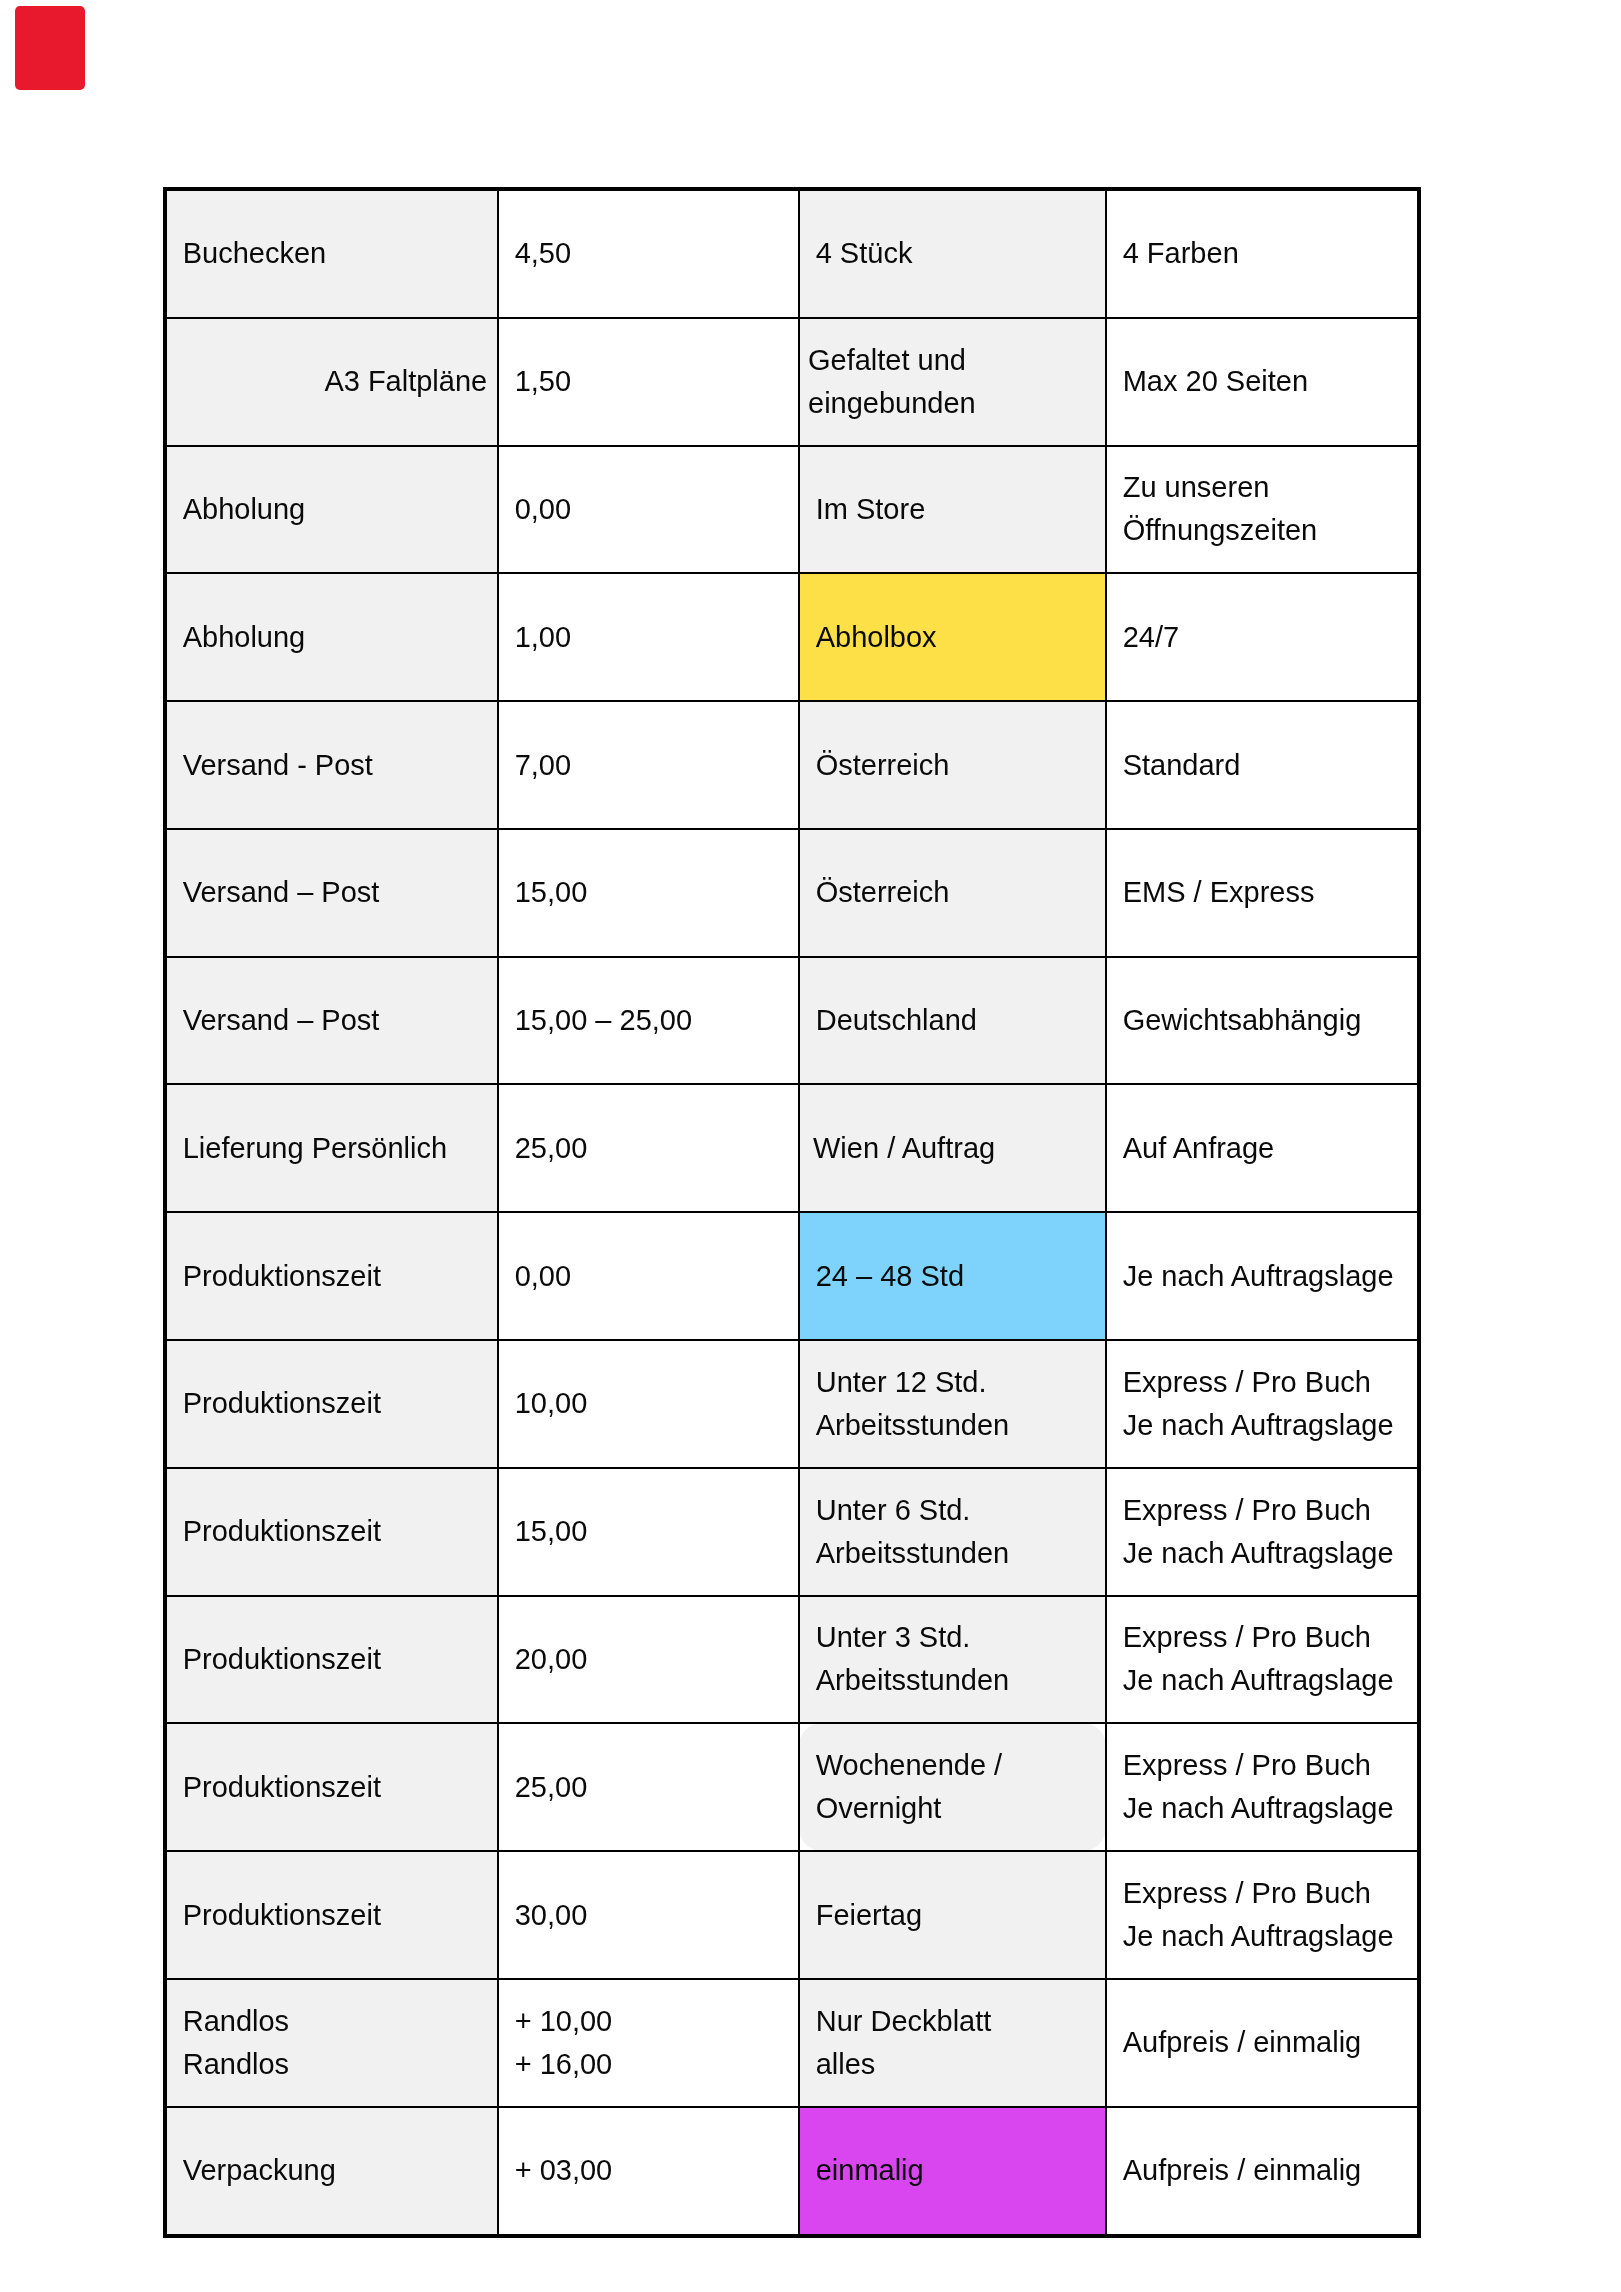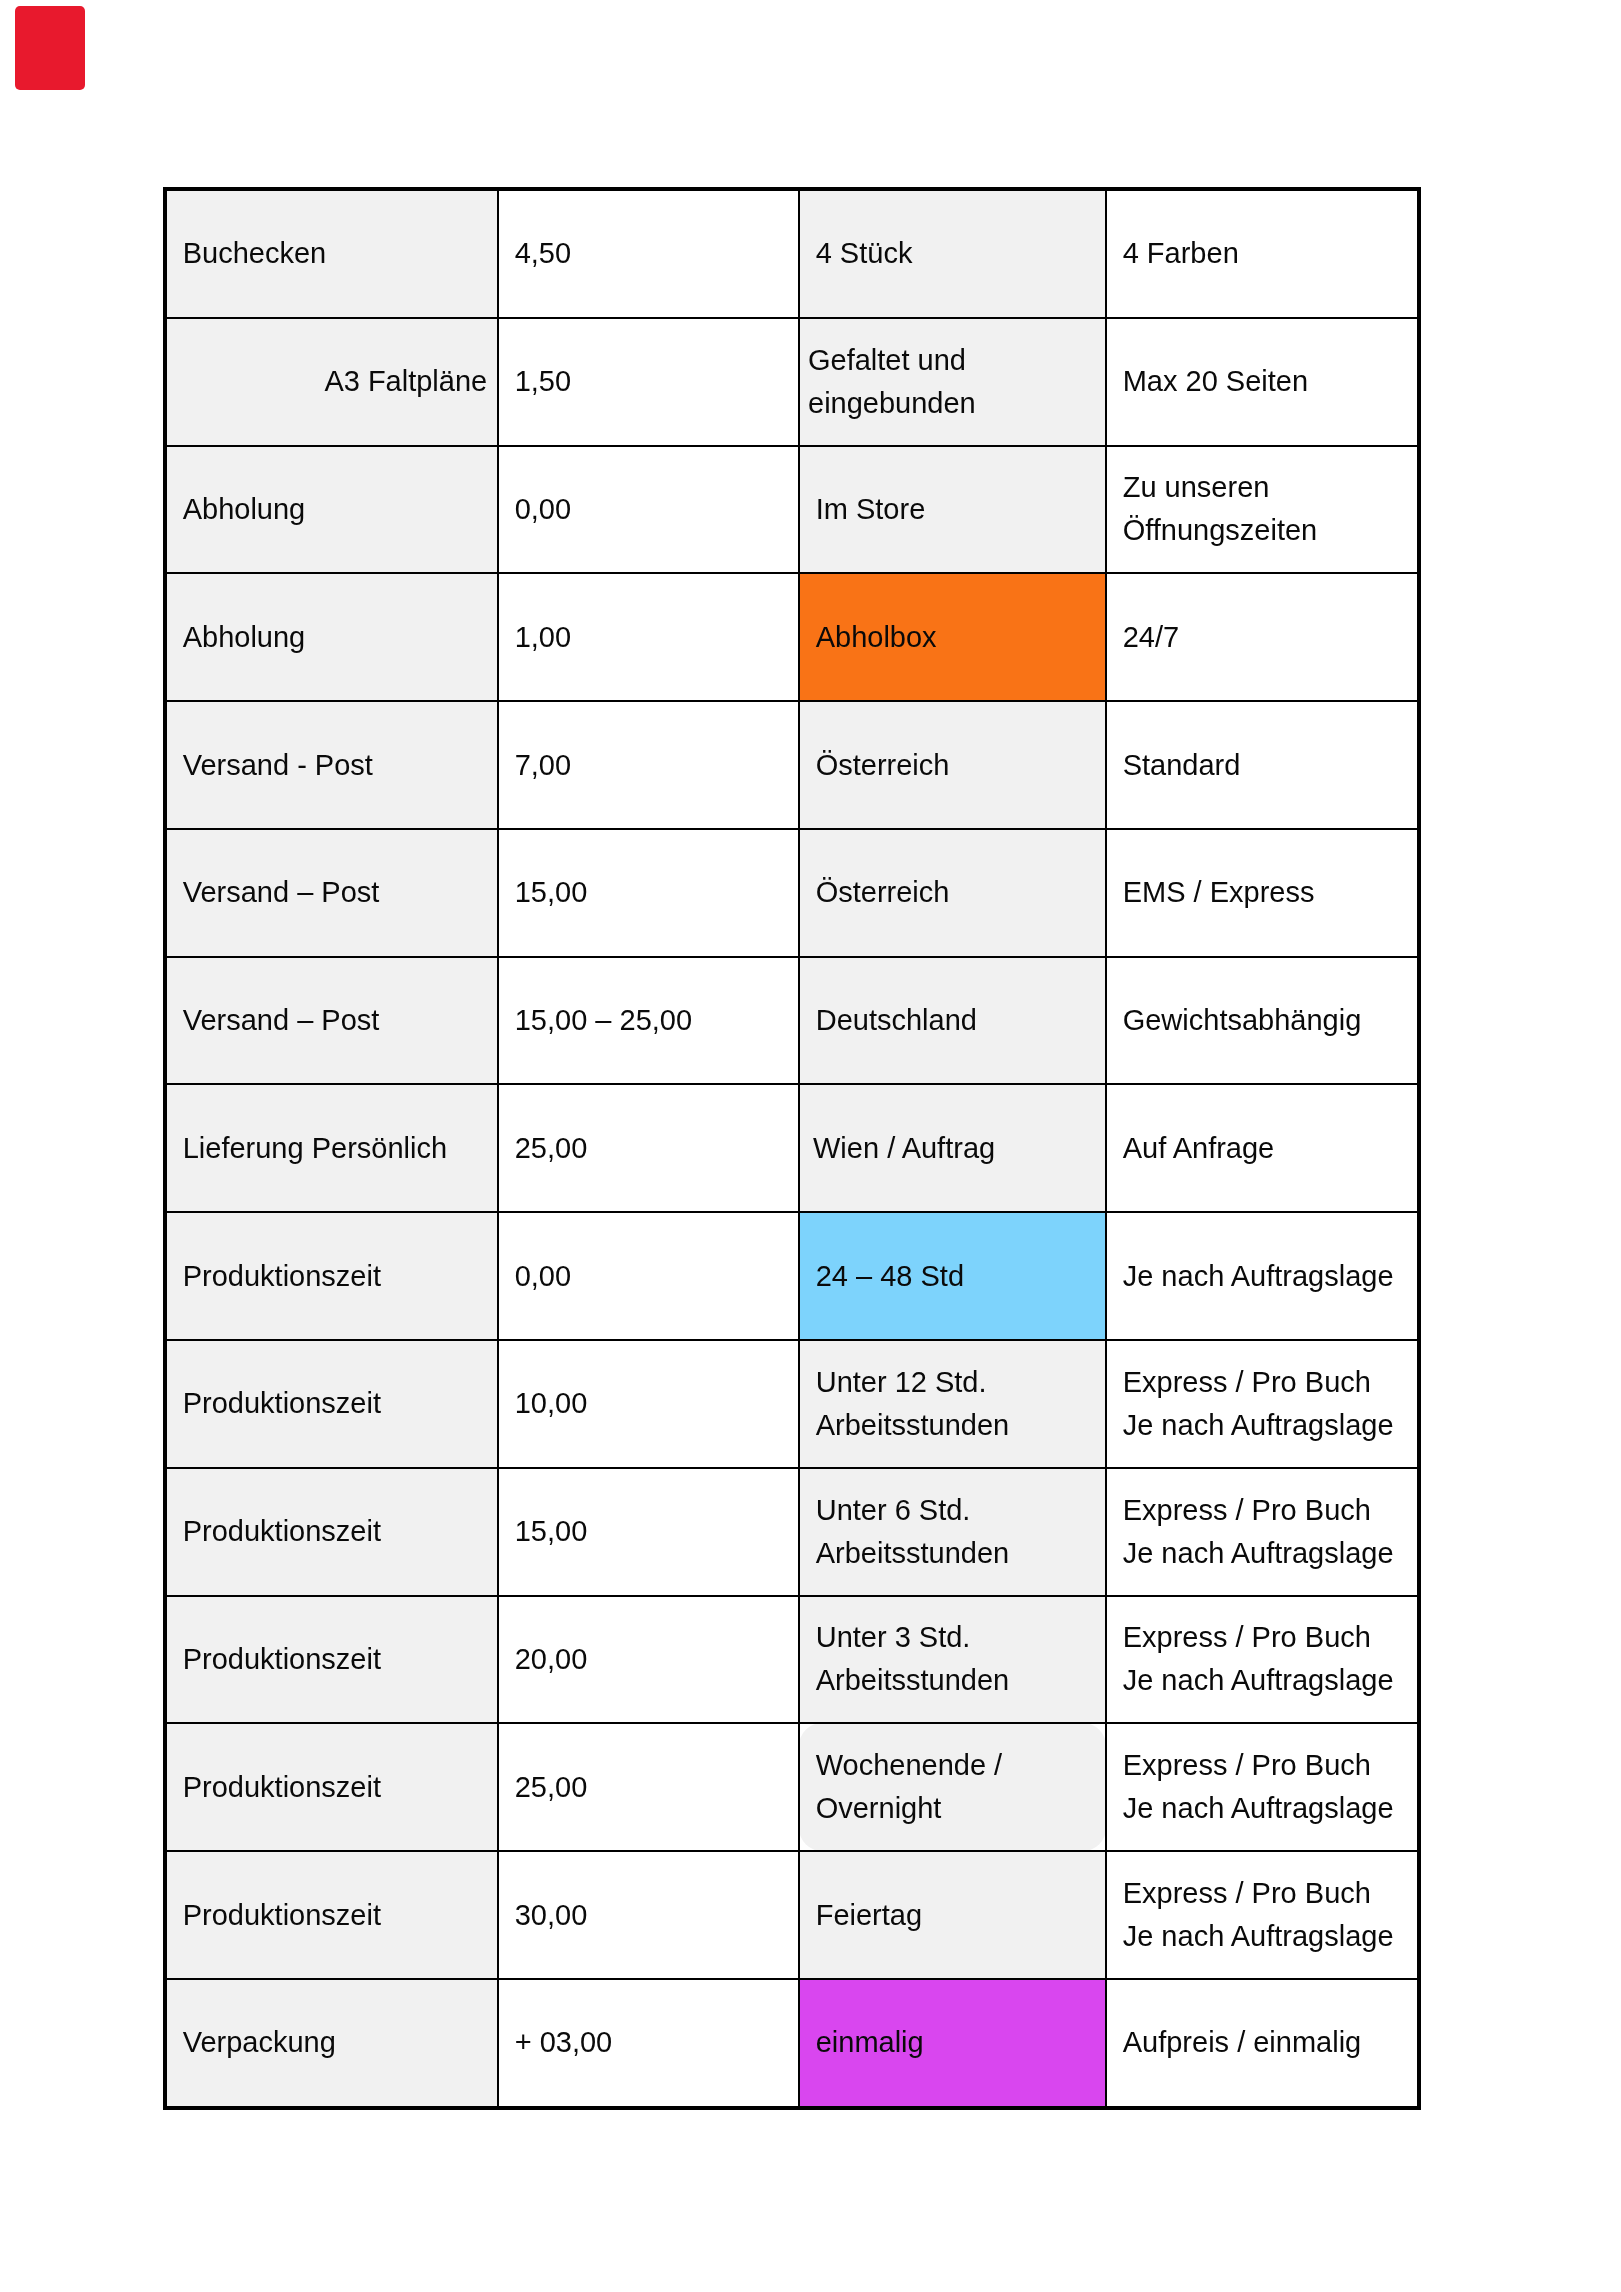--- a/index.html
+++ b/index.html
@@ -72,21 +72,21 @@
     <tr>
       <td class="shaded" style="background: rgb(241, 241, 241);">Abholung</td>
       <td class="plain">0,00</td>
       <td class="shaded" style="background: rgb(241, 241, 241);">Im Store</td>
       <td class="plain">Zu unseren
 Öffnungszeiten</td>
     </tr>
     <tr>
       <td class="shaded" style="background: rgb(241, 241, 241);">Abholung</td>
       <td class="plain">1,00</td>
-      <td class="shaded" style="background: #f97316;">Abholbox</td>
+      <td class="shaded" style="background: #fde047;">Abholbox</td>
       <td class="plain">24/7</td>
     </tr>
     <tr>
       <td class="shaded" style="background: rgb(241, 241, 241);">Versand - Post</td>
       <td class="plain">7,00</td>
       <td class="shaded" style="background: rgb(241, 241, 241);">Österreich</td>
       <td class="plain">Standard</td>
     </tr>
     <tr>
       <td class="shaded" style="background: rgb(241, 241, 241);">Versand – Post</td>
@@ -145,20 +145,29 @@
 Je nach Auftragslage</td>
     </tr>
     <tr>
       <td class="shaded" style="background: rgb(241, 241, 241);">Produktionszeit</td>
       <td class="plain">30,00</td>
       <td class="shaded" style="background: rgb(241, 241, 241);">Feiertag</td>
       <td class="plain">Express / Pro Buch
 Je nach Auftragslage</td>
     </tr>
     <tr>
+      <td class="shaded" style="background: rgb(241, 241, 241);">Randlos
+Randlos</td>
+      <td class="plain">+ 10,00
++ 16,00</td>
+      <td class="shaded" style="background: rgb(241, 241, 241);">Nur Deckblatt
+alles</td>
+      <td class="plain">Aufpreis / einmalig</td>
+    </tr>
+    <tr>
       <td class="shaded" style="background: rgb(241, 241, 241);">Verpackung</td>
       <td class="plain">+ 03,00</td>
       <td class="shaded" style="background: #d946ef;">einmalig</td>
       <td class="plain">Aufpreis / einmalig</td>
     </tr>
   </tbody>
 </table>
 
 
 </body></html>

